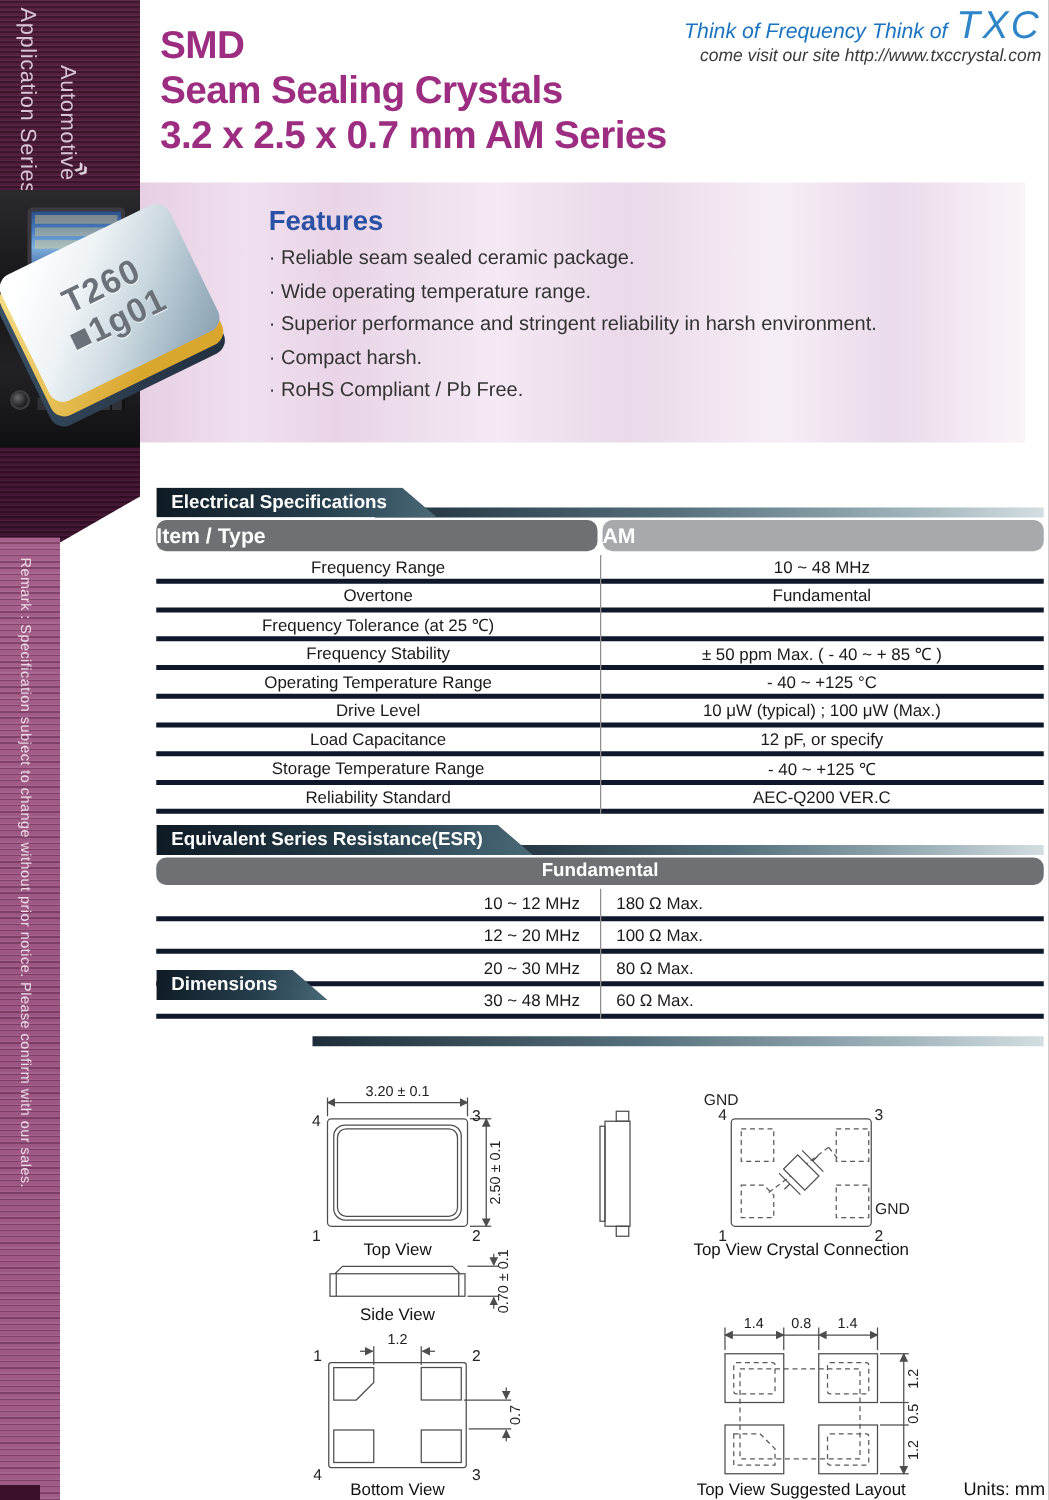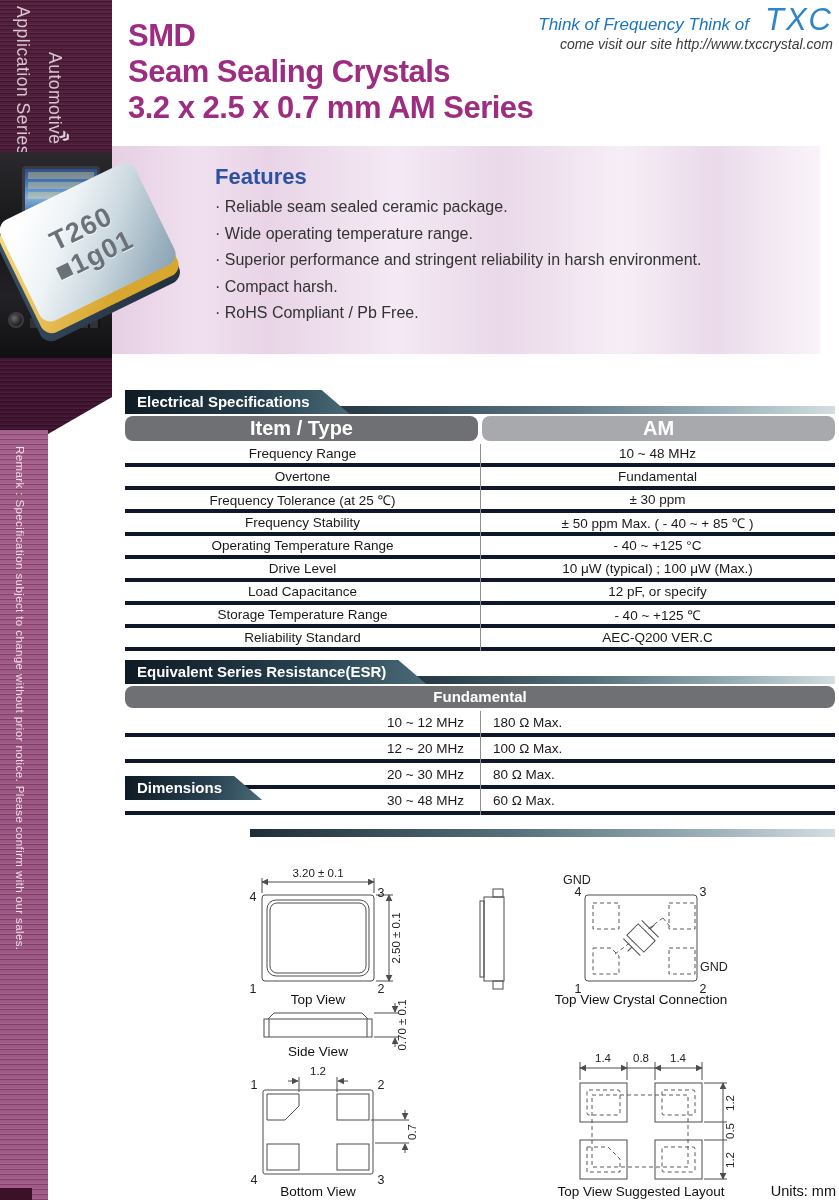--- a/index.html
+++ b/index.html
@@ -55,21 +55,21 @@
     background:linear-gradient(135deg,#3c5268,#22303f); border-radius:12px; }
   .chip .gold { position:absolute; left:-4px; top:8px; right:2px; bottom:-5px;
     background:linear-gradient(135deg,#f6dd85,#d9a62e 70%); border-radius:12px; }
   .chip .top { position:absolute; left:0; top:0; right:0; bottom:6px; border-radius:12px;
     background:linear-gradient(135deg,#ffffff 10%,#eef3f6 35%,#ccd9e0 60%,#9fb4c2 85%,#8ba1b0 100%);
     display:flex; flex-direction:column; align-items:center; justify-content:center; }
   .chip .top span { color:#6b7178; font-weight:bold; font-size:27px; letter-spacing:1px;
     line-height:30px; text-shadow:0 1px 0 rgba(255,255,255,.7); }
   
   .brand { position:absolute; top:6px; right:6px; text-align:right; z-index:2; }
-  .brand .row1 { display:flex; align-items:baseline; justify-content:flex-end; gap:16px; }
+  .brand .row1 { display:flex; align-items:baseline; justify-content:flex-end; gap:7px; }
   .brand .tagline { color:#1a74c0; font-style:italic; font-size:17px; }
   .brand .logo { color:#2e86c8; font-weight:normal; font-style:italic; font-size:31px;
     letter-spacing:2px; line-height:28px; }
   .brand .site { color:#3a3a3a; font-style:italic; font-size:14px; margin-top:1px; }
   .page-title { position:absolute; left:128px; top:18px; color:#9c2d80; font-weight:bold;
     font-size:31px; line-height:36px; letter-spacing:-.5px; z-index:2; }
   
   .features-panel { position:absolute; left:112px; top:146px; width:708px; height:208px; z-index:1;
     background:linear-gradient(90deg,#e6cfe3 0%,#f0e0ef 12%,#e8d4e6 22%,#f4e9f4 40%,#ead9e9 55%,#f6eef6 72%,#eadaea 85%,#faf4fa 100%);
     padding:18px 0 0 103px; }
@@ -79,22 +79,22 @@
   
   .banner { position:absolute; left:125px; height:24px; line-height:24px; z-index:2;
     color:#fff; font-weight:bold; font-size:15px; padding:0 40px 0 12px;
     background:linear-gradient(100deg,#0e1a24 0%,#27404e 60%,#4a6a78 100%);
     clip-path:polygon(0 0,calc(100% - 28px) 0,100% 100%,0 100%); }
   .strip { position:absolute; height:8px; z-index:1;
     background:linear-gradient(90deg,#1d2e39 0%,#55707c 45%,#9fb3ba 80%,#d3dee1 100%); }
   
   .tbl { position:absolute; left:125px; width:710px; z-index:2; }
   .tbl-head { display:flex; gap:4px; height:25px; }
-  .tbl-head .c { border-radius:8px; color:#fff; font-weight:bold; font-size:20px;
-    text-align:center; line-height:25px; }
+  .tbl-head .c { border-radius:8px; color:#fff; font-weight:bold; font-size:17px;
+    line-height:25px; }
   .tbl-head .c1 { width:353px; background:#6e7073; }
   .tbl-head .c2 { flex:1; background:#a7a9ac; }
   .tbl-body { position:relative; margin-top:3px; }
   .tbl-body .vline { position:absolute; left:355px; top:0; bottom:0; width:1px; background:#8f8f8f; }
   .trow { display:flex; height:23px; border-bottom:4px solid #0f172a; }
   .trow .tc { font-size:13.5px; color:#1a1a1a; display:flex; align-items:center; justify-content:center; }
   .trow .tc1 { width:355px; }
   .trow .tc2 { flex:1; }
   .esr .trow { height:26px; }
   .esr .trow .tc1 { justify-content:flex-end; padding-right:16px; }
@@ -185,21 +185,20 @@
       <div class="trow">
           <div class="tc tc1">Frequency Range</div>
           <div class="tc tc2">10 ~ 48 MHz</div>
         </div>
       <div class="trow">
           <div class="tc tc1">Overtone</div>
           <div class="tc tc2">Fundamental</div>
         </div>
       <div class="trow">
           <div class="tc tc1">Frequency Tolerance (at 25 ℃)</div>
-          <div class="tc tc2">± 30 ppm</div>
         </div>
       <div class="trow">
           <div class="tc tc1">Frequency Stability</div>
           <div class="tc tc2">± 50 ppm Max. ( - 40 ~ + 85 ℃ )</div>
         </div>
       <div class="trow">
           <div class="tc tc1">Operating Temperature Range</div>
           <div class="tc tc2">- 40 ~ +125 °C</div>
         </div>
       <div class="trow">

